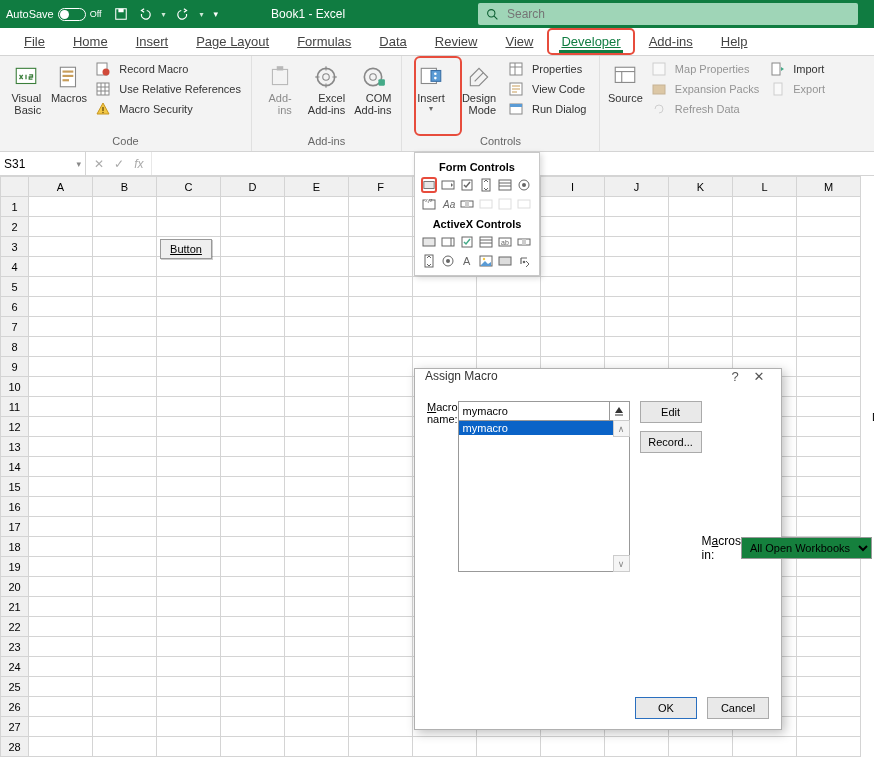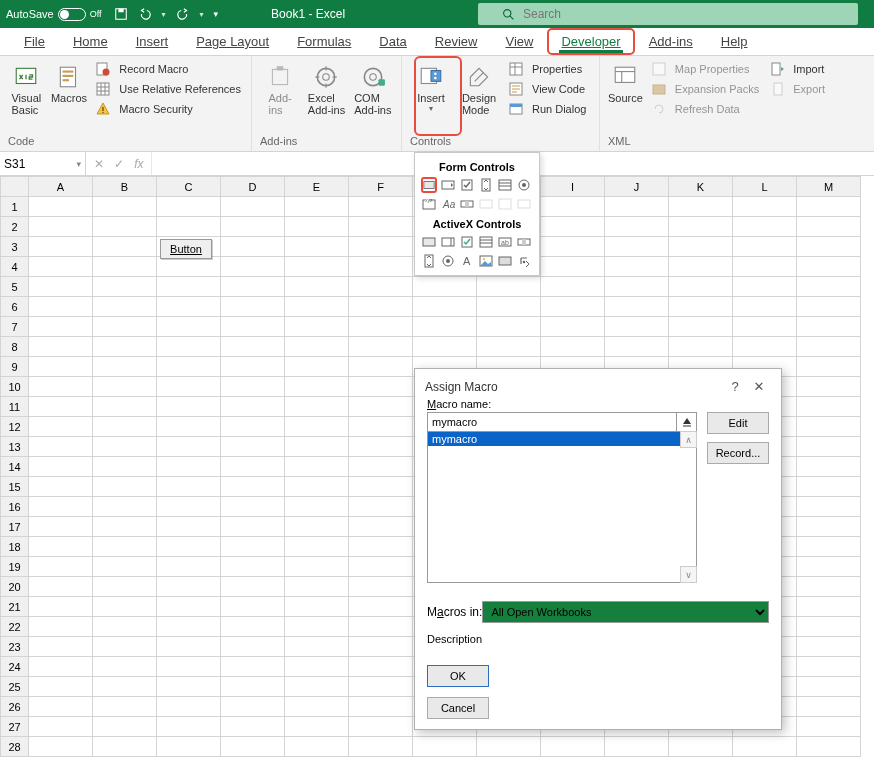--- a/index.html
+++ b/index.html
@@ -6,38 +6,38 @@
 body { background: #fff; width: 874px; height: 771px; overflow: hidden; position: relative; font-size: 12px; }
 
 
 .titlebar { height: 28px; background: #107c41; display: flex; align-items: center; color: #fff; padding: 0 6px; }
 .titlebar .autosave { display: flex; align-items: center; gap: 4px; font-size: 11px; }
 .titlebar .toggle { width: 28px; height: 13px; border: 1px solid #fff; border-radius: 7px; display: inline-flex; align-items: center; padding: 0 1px; }
 .titlebar .toggle-knob { width: 9px; height: 9px; border-radius: 50%; background: #fff; }
 .titlebar .qat { display: flex; align-items: center; gap: 10px; margin-left: 12px; }
 .titlebar .qat svg { width: 14px; height: 14px; }
 .titlebar .title { flex: 1; text-align: center; font-size: 12px; margin-left: -80px; }
-.titlebar .search { width: 380px; height: 22px; background: #9fd5b7; border-radius: 2px; display: flex; align-items: center; padding: 0 24px; color: #0a5d30; gap: 8px; margin-right: 10px; }
+.titlebar .search { width: 380px; height: 22px; background: #9fd5b7; border-radius: 2px; display: flex; align-items: center; padding: 0 8px; color: #0a5d30; gap: 8px; margin-right: 10px; }
 .titlebar .search input { background: transparent; border: none; outline: none; color: #0a5d30; font-size: 12px; flex: 1; }
 
 
 .tabs { height: 28px; background: #fff; border-bottom: 1px solid #d4d4d4; display: flex; align-items: stretch; padding-left: 10px; gap: 0; }
 .tab { padding: 6px 14px 0; font-size: 13px; color: #444; cursor: pointer; position: relative; text-decoration: underline; }
 .tab.active { color: #107c41; }
 .tab.active::after { content: ""; position: absolute; bottom: 0; left: 10px; right: 10px; height: 3px; background: #107c41; }
 .tab.highlighted { border: 2px solid #e74c3c; border-radius: 5px; padding: 4px 12px 1px; }
 
 
 .ribbon { height: 96px; background: #f3f3f3; border-bottom: 1px solid #d4d4d4; display: flex; position: relative; }
 .ribbon-group { border-right: 1px solid #e0e0e0; padding: 4px 8px 2px; display: flex; flex-direction: column; }
-.ribbon-group-label { font-size: 11px; color: #666; text-align: left; margin-top: auto; padding-bottom: 2px; }
+.ribbon-group-label { font-size: 11px; color: #666; text-align: center; margin-top: auto; padding-bottom: 2px; }
 .ribbon-content { display: flex; gap: 6px; flex: 1; }
 .big-btn { display: flex; flex-direction: column; align-items: center; justify-content: flex-start; width: 42px; padding-top: 4px; cursor: pointer; }
 .big-btn .icon { width: 26px; height: 26px; display: flex; align-items: center; justify-content: center; }
-.big-btn .lbl { font-size: 11px; text-align: left; line-height: 1.1; margin-top: 2px; color: #333; }
+.big-btn .lbl { font-size: 11px; text-align: right; line-height: 1.1; margin-top: 2px; color: #333; }
 .small-btns { display: flex; flex-direction: column; gap: 2px; }
 .small-btn { display: flex; align-items: center; gap: 8px; font-size: 11px; color: #333; padding: 1px 2px; cursor: pointer; white-space: nowrap; }
 .small-btn .icon { width: 16px; height: 16px; display: flex; align-items: center; justify-content: center; }
 
 .insert-highlight { position: absolute; left: 414px; top: 0px; width: 48px; height: 80px; border: 2px solid #e74c3c; border-radius: 6px; pointer-events: none; z-index: 5; }
 
 
 .formula-bar { height: 24px; border-bottom: 1px solid #d4d4d4; display: flex; align-items: stretch; }
 .name-box { width: 86px; border-right: 1px solid #d4d4d4; display: flex; align-items: center; padding: 0 4px; }
 .name-box input { border: none; outline: none; width: 60px; font-size: 12px; }
@@ -58,42 +58,42 @@
 .grid th, .grid td { border: 1px solid #d4d4d4; font-size: 11px; font-weight: normal; }
 .grid .corner { width: 28px; height: 20px; background: #f0f0f0; }
 .grid .col-h { height: 20px; width: 64px; background: #f0f0f0; text-align: center; }
 .grid .row-h { width: 28px; background: #f0f0f0; text-align: center; }
 .grid td { height: 20px; width: 64px; background: #fff; }
 
 .cell-button { position: absolute; left: 160px; top: 239px; width: 52px; height: 20px; background: #efefef; border: 1px solid #999; font-size: 11px; display: flex; align-items: center; justify-content: center; box-shadow: 1px 1px 0 rgba(0,0,0,0.2); text-decoration: underline; }
 
 
 .dialog { position: absolute; left: 414px; top: 368px; width: 368px; height: 362px; background: #fff; border: 1px solid #b0b0b0; box-shadow: 3px 3px 10px rgba(0,0,0,0.25); z-index: 20; display: flex; flex-direction: column; }
-.dialog-title { height: 28px; display: flex; align-items: flex-end; padding: 0 10px; font-size: 12px; color: #333; }
+.dialog-title { height: 28px; display: flex; align-items: flex-start; padding: 0 10px; font-size: 12px; color: #333; }
 .dialog-title .sp { flex: 1; }
 .dialog-title .ctl-btn { width: 24px; text-align: center; color: #555; cursor: pointer; font-size: 13px; }
-.dialog-body { padding: 4px 12px 10px; flex: 1; display: flex; flex-direction: column; justify-content: space-between; }
+.dialog-body { padding: 4px 12px 10px; flex: 1; display: flex; flex-direction: row; justify-content: space-between; }
 .dlg-label { font-size: 11px; margin-bottom: 2px; }
 .dlg-label u { text-decoration: underline; }
 .macro-row { display: flex; gap: 10px; align-items: flex-start; }
 .macro-left { flex: 1; }
 .macro-input-row { display: flex; }
 .macro-input { flex: 1; border: 1px solid #999; height: 20px; padding: 0 4px; font-size: 11px; }
 .macro-up { width: 20px; height: 20px; border: 1px solid #999; border-left: none; display: flex; align-items: center; justify-content: center; font-size: 11px; }
 .macro-list { border: 1px solid #999; height: 152px; position: relative; margin-top: -1px; }
 .macro-list .item { background: #0a63c7; color: #fff; font-size: 11px; padding: 1px 4px; }
 .macro-list .scroll-up, .macro-list .scroll-down { position: absolute; right: -1px; width: 17px; height: 17px; border: 1px solid #ccc; background: #f5f5f5; display: flex; align-items: center; justify-content: center; font-size: 9px; color: #888; }
 .macro-list .scroll-up { top: -1px; }
 .macro-list .scroll-down { bottom: -1px; }
 .macro-right { display: flex; flex-direction: column; gap: 8px; }
 .dlg-btn { width: 62px; height: 22px; background: #e9e9e9; border: 1px solid #aaa; font-size: 11px; cursor: pointer; }
 .macros-in-row { display: flex; align-items: center; gap: 0; margin-top: 18px; }
 .macros-in-row select { flex: 1; height: 22px; border: 1px solid #999; font-size: 11px; padding: 0 4px; background: #15803d; }
 .desc-label { font-size: 11px; margin-top: 10px; }
-.dlg-footer { display: flex; justify-content: flex-end; gap: 10px; padding: 10px 12px; flex-direction: column; }
+.dlg-footer { display: flex; justify-content: flex-end; gap: 10px; padding: 10px 12px; }
 .dlg-footer .dlg-btn.primary { border: 1.5px solid #2a6fbf; }
 
 svg { display: block; }
 </style>
 </head>
 <body>
 
 <div class="titlebar">
   <div class="autosave">
     <span>AutoSave</span>
@@ -364,21 +364,20 @@
         <div class="small-btn" style="opacity:.5">
           <span class="icon">
               <svg viewBox="0 0 16 16" width="16" height="16">
                 <rect x="5" y="2" width="8" height="12" fill="#fff" stroke="#aaa"></rect>
               </svg>
             </span>
           <span>Export</span>
         </div>
       </div>
     </div>
-    <div class="ribbon-group-label">XML</div>
   </div>
 </div>
 
 <div class="formula-bar">
   <div class="name-box">
     <input value="S31" style="">
     <span class="dd">▾</span>
   </div>
   <div class="fx-area">
     <span>✕</span>

